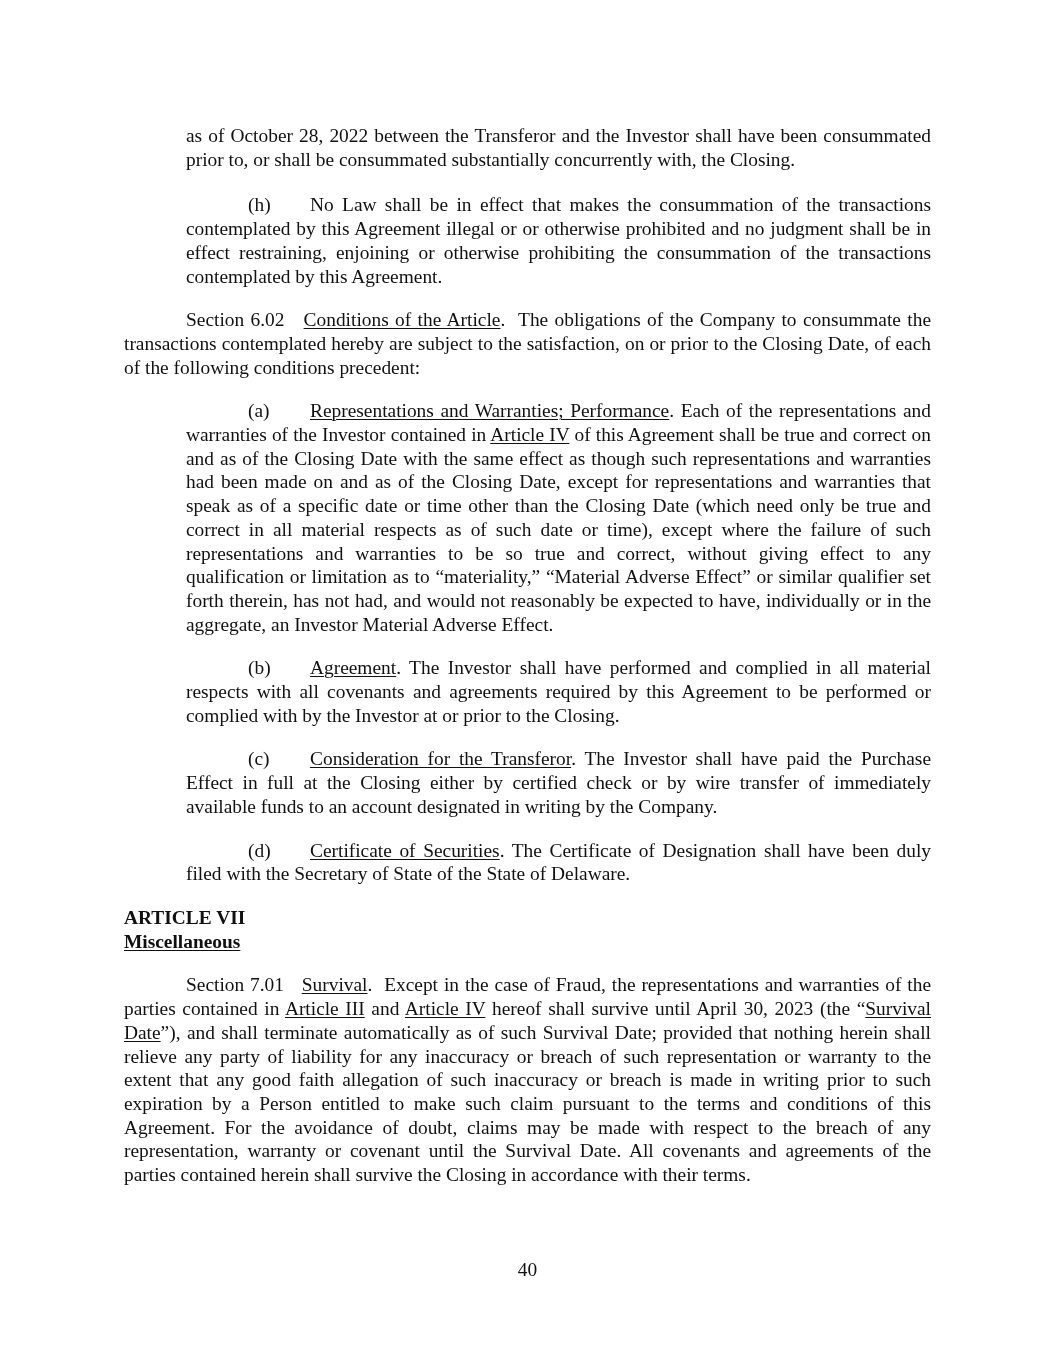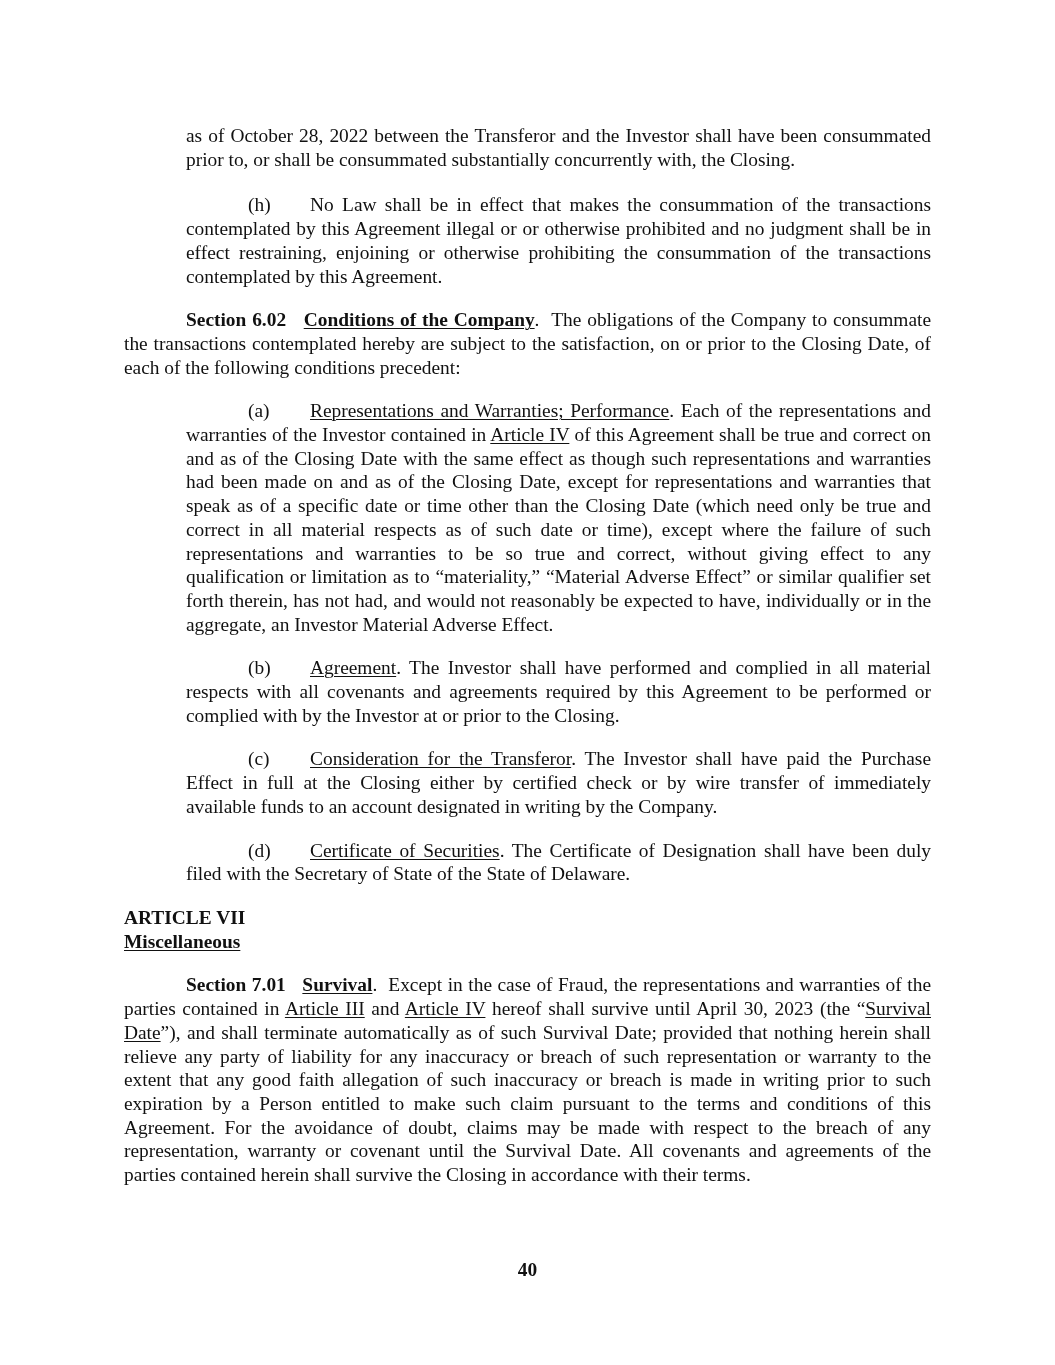--- a/index.html
+++ b/index.html
@@ -33,51 +33,50 @@
     }
     .first-indent {
       text-indent: 62px;
     }
     .label {
       display: inline-block;
       text-indent: 0;
       width: 62px;
     }
     .u { text-decoration: underline; text-underline-offset: 2px; text-decoration-thickness: 1px; }
-    .b { font-weight: bold; }
+    .b { font-weight: normal; }
     .gap { height: 20px; }
     .gap-sm { height: 22px; }
     .article {
       text-align: left;
       font-weight: bold;
       margin: 0;
     }
     .page-number {
       position: absolute;
       top: 1258px;
       left: 0;
       width: 1055px;
       text-align: center;
-      font-weight: bold;
     }
   </style>
 </head>
 <body>
 
 <div class="page">
 
   <p class="indent-block">as of October 28, 2022 between the Transferor and the Investor shall have been consummated prior to, or shall be consummated substantially concurrently with, the Closing.</p>
 
   <div class="gap-sm"></div>
 
   <p class="indent-block first-indent"><span class="label">(h)</span><span>No Law shall be in effect that makes the consummation of the transactions contemplated by this Agreement illegal or or otherwise prohibited and no judgment shall be in effect restraining, enjoining or otherwise prohibiting the consummation of the transactions contemplated by this Agreement.</span></p>
 
   <div class="gap"></div>
 
-  <p class="first-indent"><span class="b">Section 6.02</span>&nbsp;&nbsp;&nbsp;<span class="b u">Conditions of the Company</span><span>.</span>&nbsp;&nbsp;<span>The obligations of the Company to consummate the transactions contemplated hereby are subject to the satisfaction, on or prior to the Closing Date, of each of the following conditions precedent:</span></p>
+  <p class="first-indent"><span class="b">Section 6.02</span>&nbsp;&nbsp;&nbsp;<span class="b u">Conditions of the Article</span><span>.</span>&nbsp;&nbsp;<span>The obligations of the Company to consummate the transactions contemplated hereby are subject to the satisfaction, on or prior to the Closing Date, of each of the following conditions precedent:</span></p>
 
   <div class="gap"></div>
 
   <p class="indent-block first-indent"><span class="label">(a)</span><span class="u">Representations and Warranties; Performance</span><span>. Each of the representations and warranties of the Investor contained in </span><span class="u">Article IV</span><span> of this Agreement shall be true and correct on and as of the Closing Date with the same effect as though such representations and warranties had been made on and as of the Closing Date, except for representations and warranties that speak as of a specific date or time other than the Closing Date (which need only be true and correct in all material respects as of such date or time), except where the failure of such representations and warranties to be so true and correct, without giving effect to any qualification or limitation as to “materiality,” “Material Adverse Effect” or similar qualifier set forth therein, has not had, and would not reasonably be expected to have, individually or in the aggregate, an Investor Material Adverse Effect.</span></p>
 
   <div class="gap"></div>
 
   <p class="indent-block first-indent"><span class="label">(b)</span><span class="u">Agreement</span><span>. The Investor shall have performed and complied in all material respects with all covenants and agreements required by this Agreement to be performed or complied with by the Investor at or prior to the Closing.</span></p>
 
   <div class="gap"></div>

